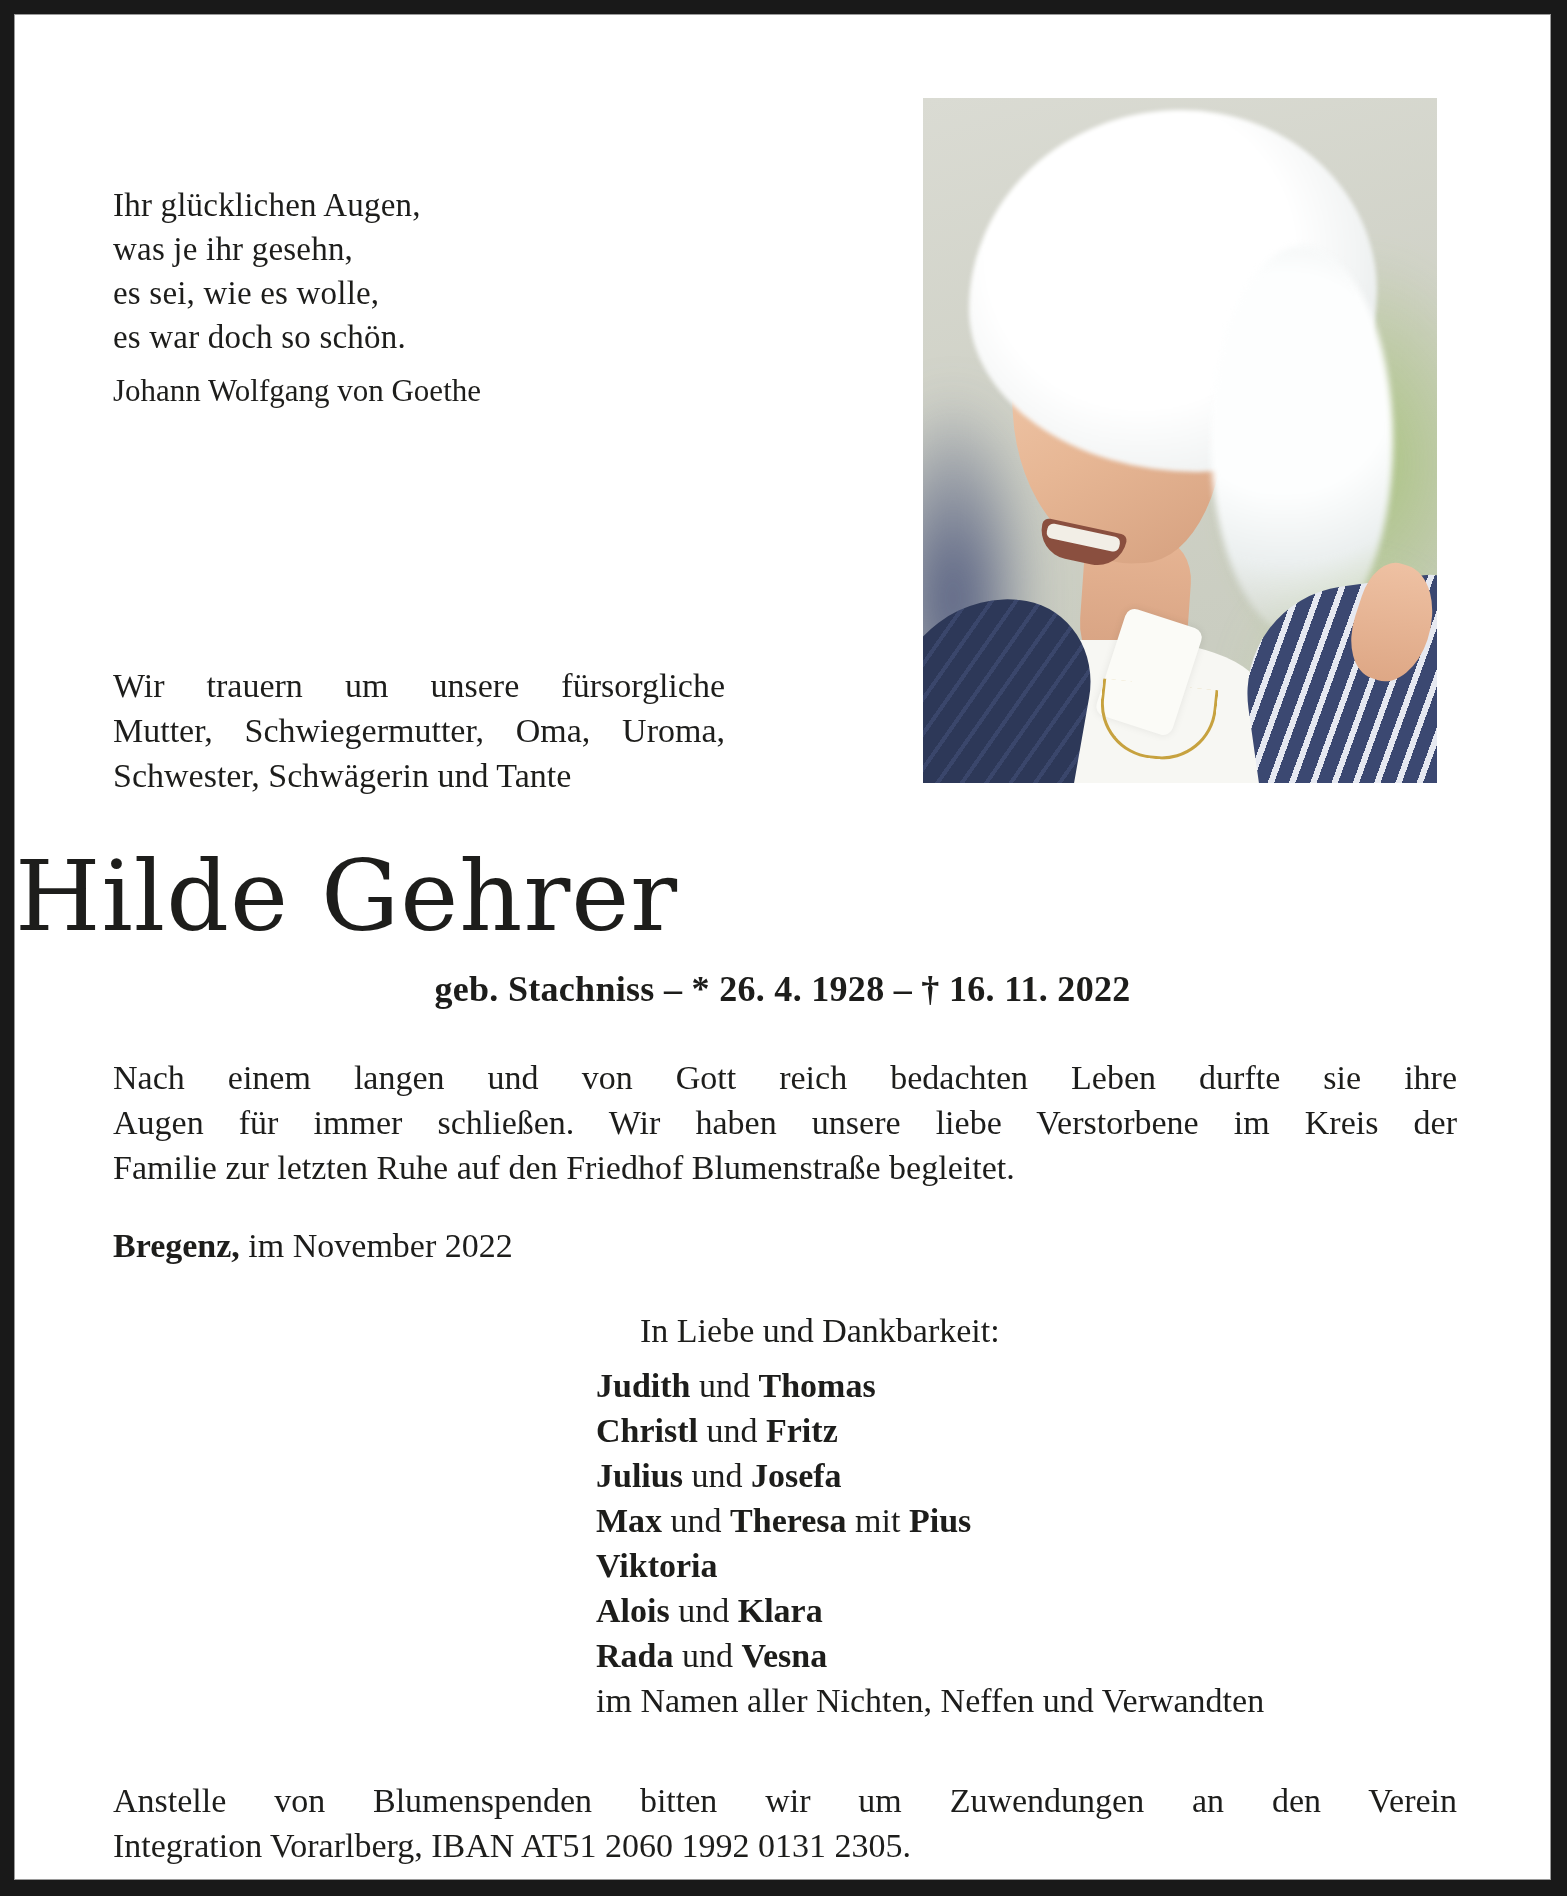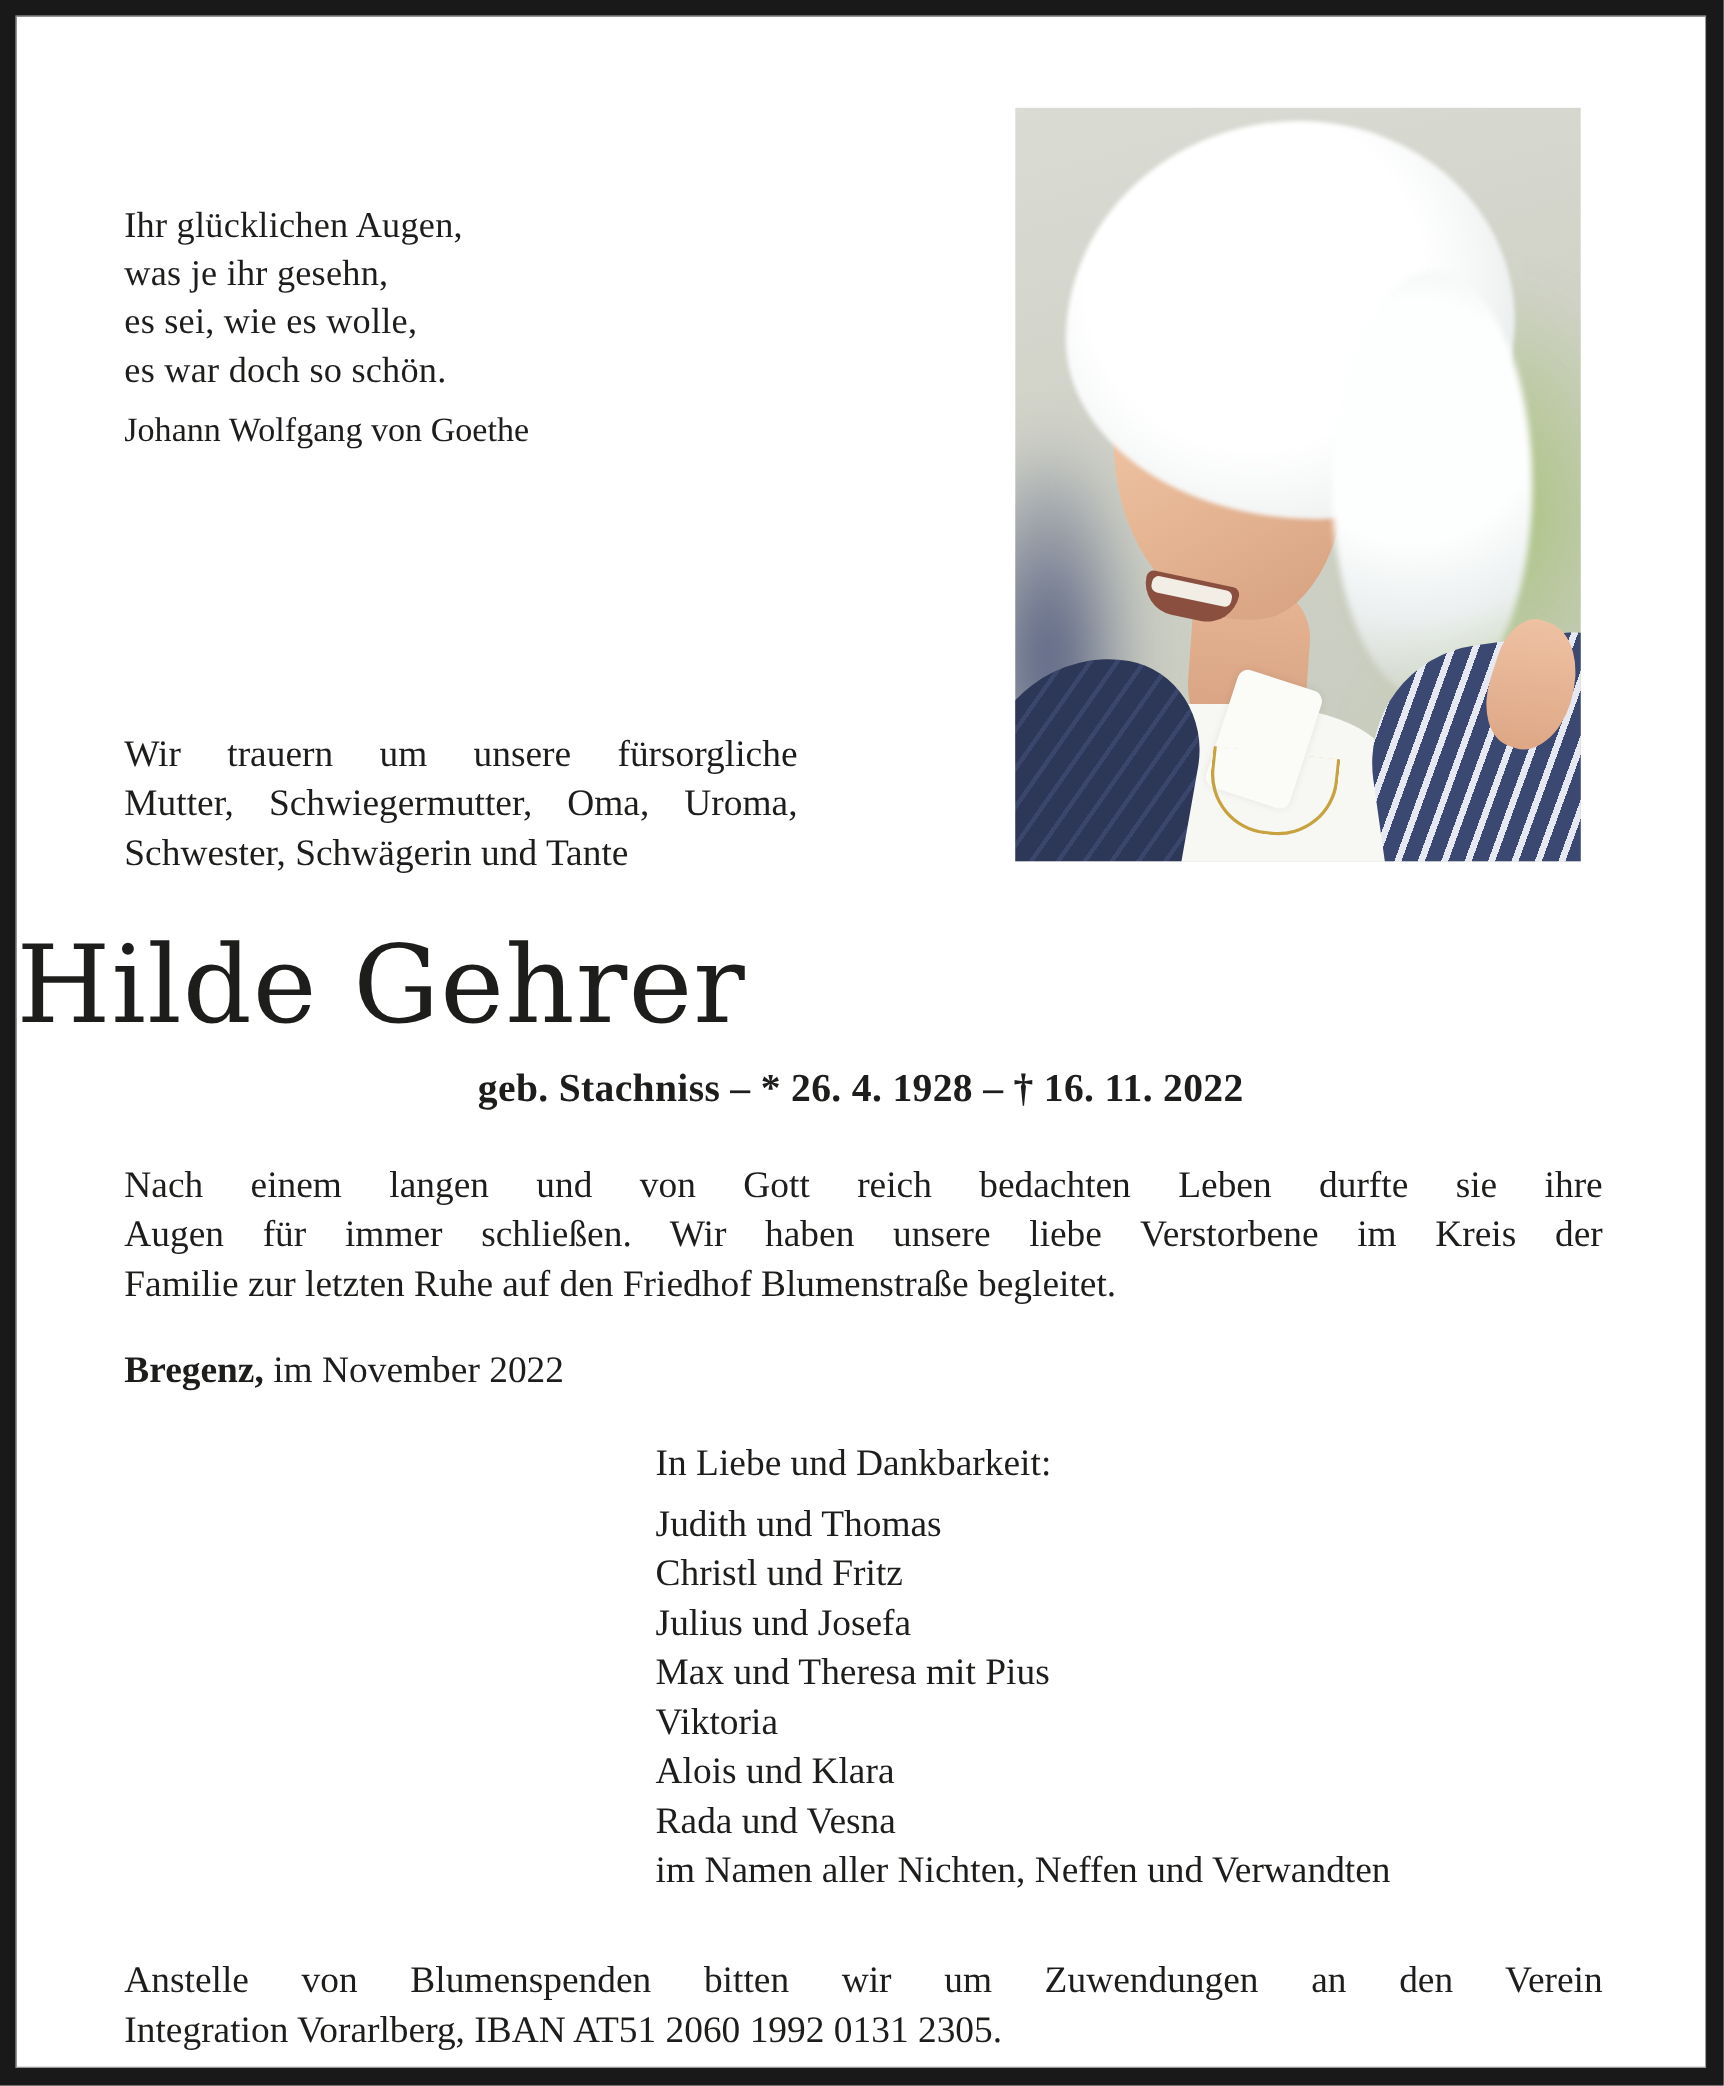--- a/index.html
+++ b/index.html
@@ -68,22 +68,22 @@
     font-family:"DejaVu Serif", serif;font-size:98px;line-height:110px;letter-spacing:1px;}
   .dates{position:absolute;left:0;top:952px;width:1535px;text-align:center;
     font-weight:700;font-size:36px;line-height:44px;letter-spacing:.3px;}
   
   .obit{position:absolute;left:98px;top:1040px;width:1344px;font-size:34px;line-height:45px;}
   
   .place-line{position:absolute;left:98px;top:1208px;font-size:34px;line-height:45px;}
   .place-line .b{font-weight:700;}
   
   .mourners{position:absolute;left:581px;top:1293px;font-size:34px;line-height:45px;}
-  .mourners-heading{margin-bottom:10px;}
-  .mourner-line .b{font-weight:400;}
+  .mourners-heading{margin-bottom:10px;margin-left:44px;}
+  .mourner-line .b{font-weight:700;}
   .mourners-closing{}
   
   .donation{position:absolute;left:98px;top:1737px;width:1344px;font-size:34px;line-height:45px;margin-top:26px;}
 </style>
 </head>
 <body>
 
 <div class="page">
 
   <div class="poem">

